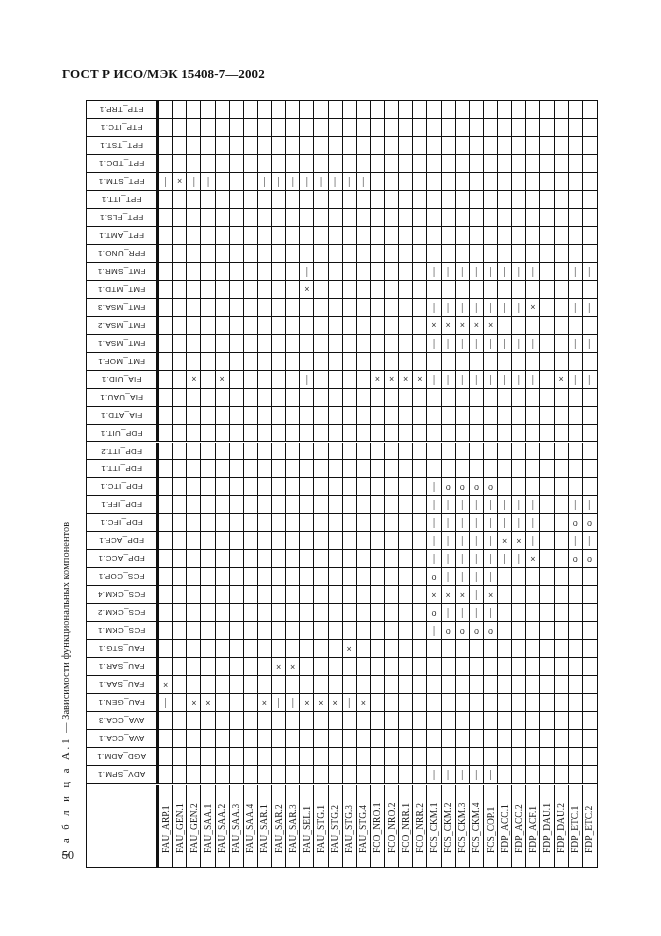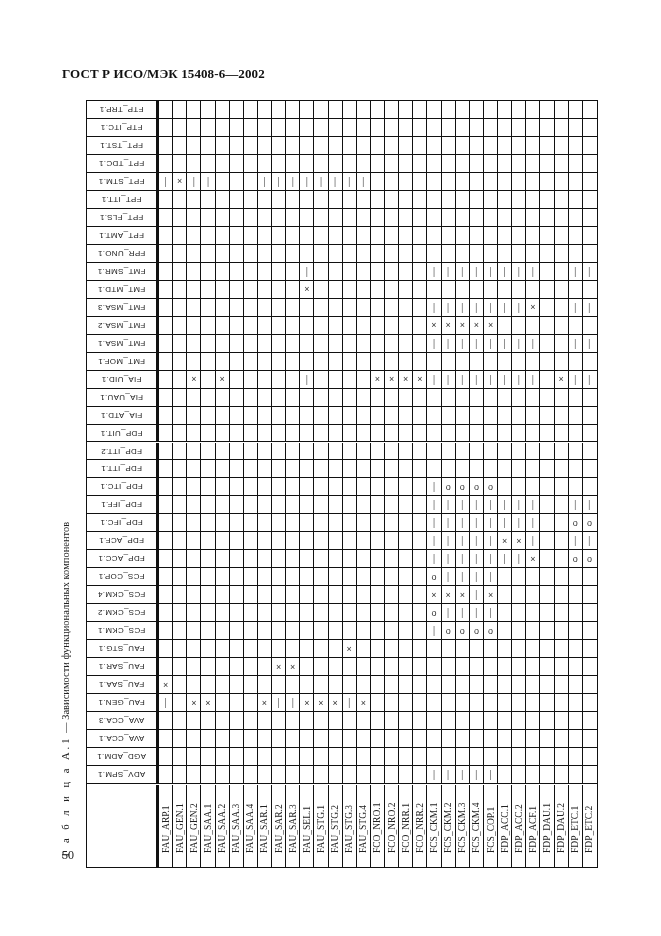--- a/index.html
+++ b/index.html
@@ -14,21 +14,21 @@
   .dbl { position:absolute; left:69px; top:0; width:2px; height:100%; border-left:1px solid #111; border-right:1px solid #111; box-sizing:border-box; }
   .cell { position:absolute; top:0; height:100%; border-left:1px solid #111; box-sizing:border-box; display:flex; align-items:center; justify-content:center; font-size:9px; color:#333; font-family:"Liberation Sans", sans-serif; }
   .cell.mark-bar { color:#777; font-size:10px; }
   .header-band { position:absolute; left:0; bottom:0; height:82px; width:100%; }
   .col-label { position:absolute; bottom:0; height:100%; border-left:1px solid #111; box-sizing:border-box; }
   .col-label span { position:absolute; left:50%; bottom:4px; transform-origin:0 0; transform:rotate(-90deg) translate(0,-50%); white-space:nowrap; font-size:9.5px; color:#222; font-family:"Liberation Serif", serif; }
 </style>
 </head>
 <body>
 
-<div class="doc-header">ГОСТ Р ИСО/МЭК 15408-6—2002</div>
+<div class="doc-header">ГОСТ Р ИСО/МЭК 15408-7—2002</div>
 
 <div class="caption">
   <span class="spaced">Т а б л и ц а  А.1</span><span> — Зависимости функциональных компонентов</span>
 </div>
 
 <div class="page-num">50</div>
 
 <div class="table" id="dep-table">
     <div class="row" style="top: 0px; height: 17.9737px;">
       <div class="row-label">FTP_TRP.1</div>

